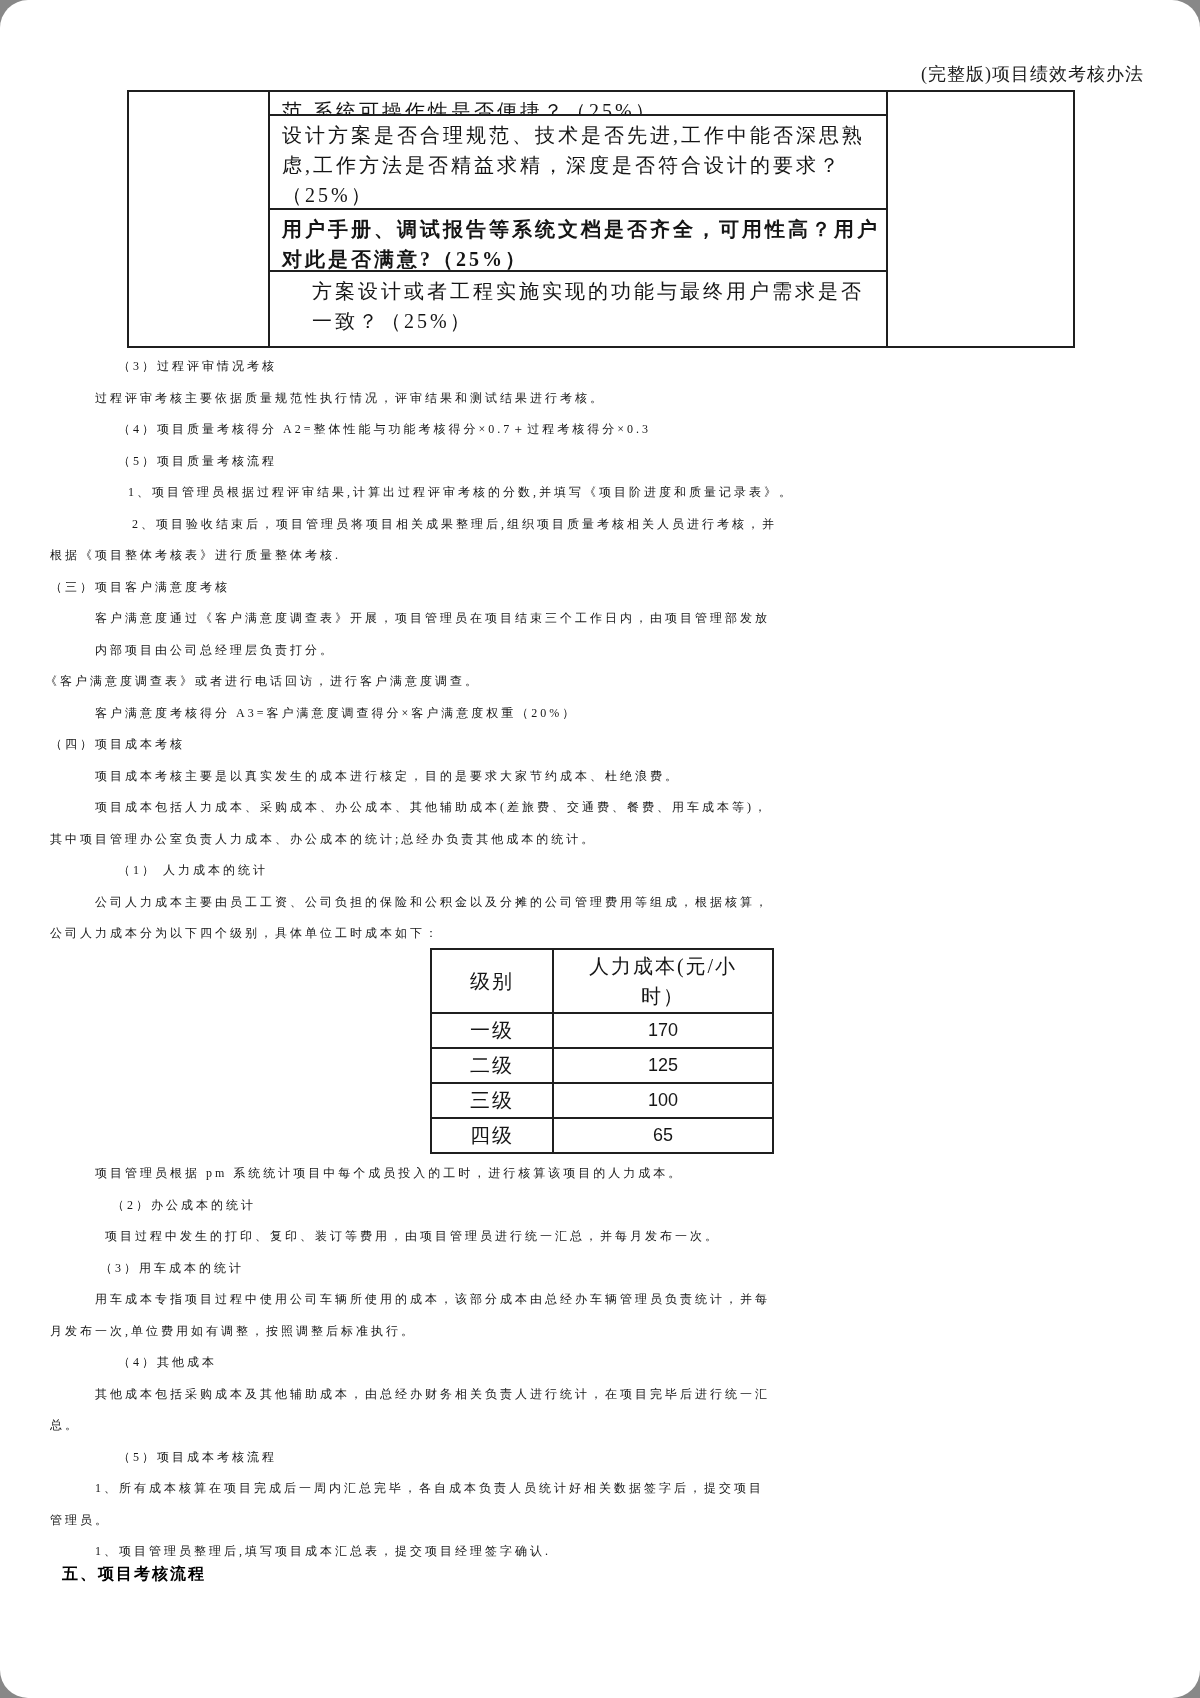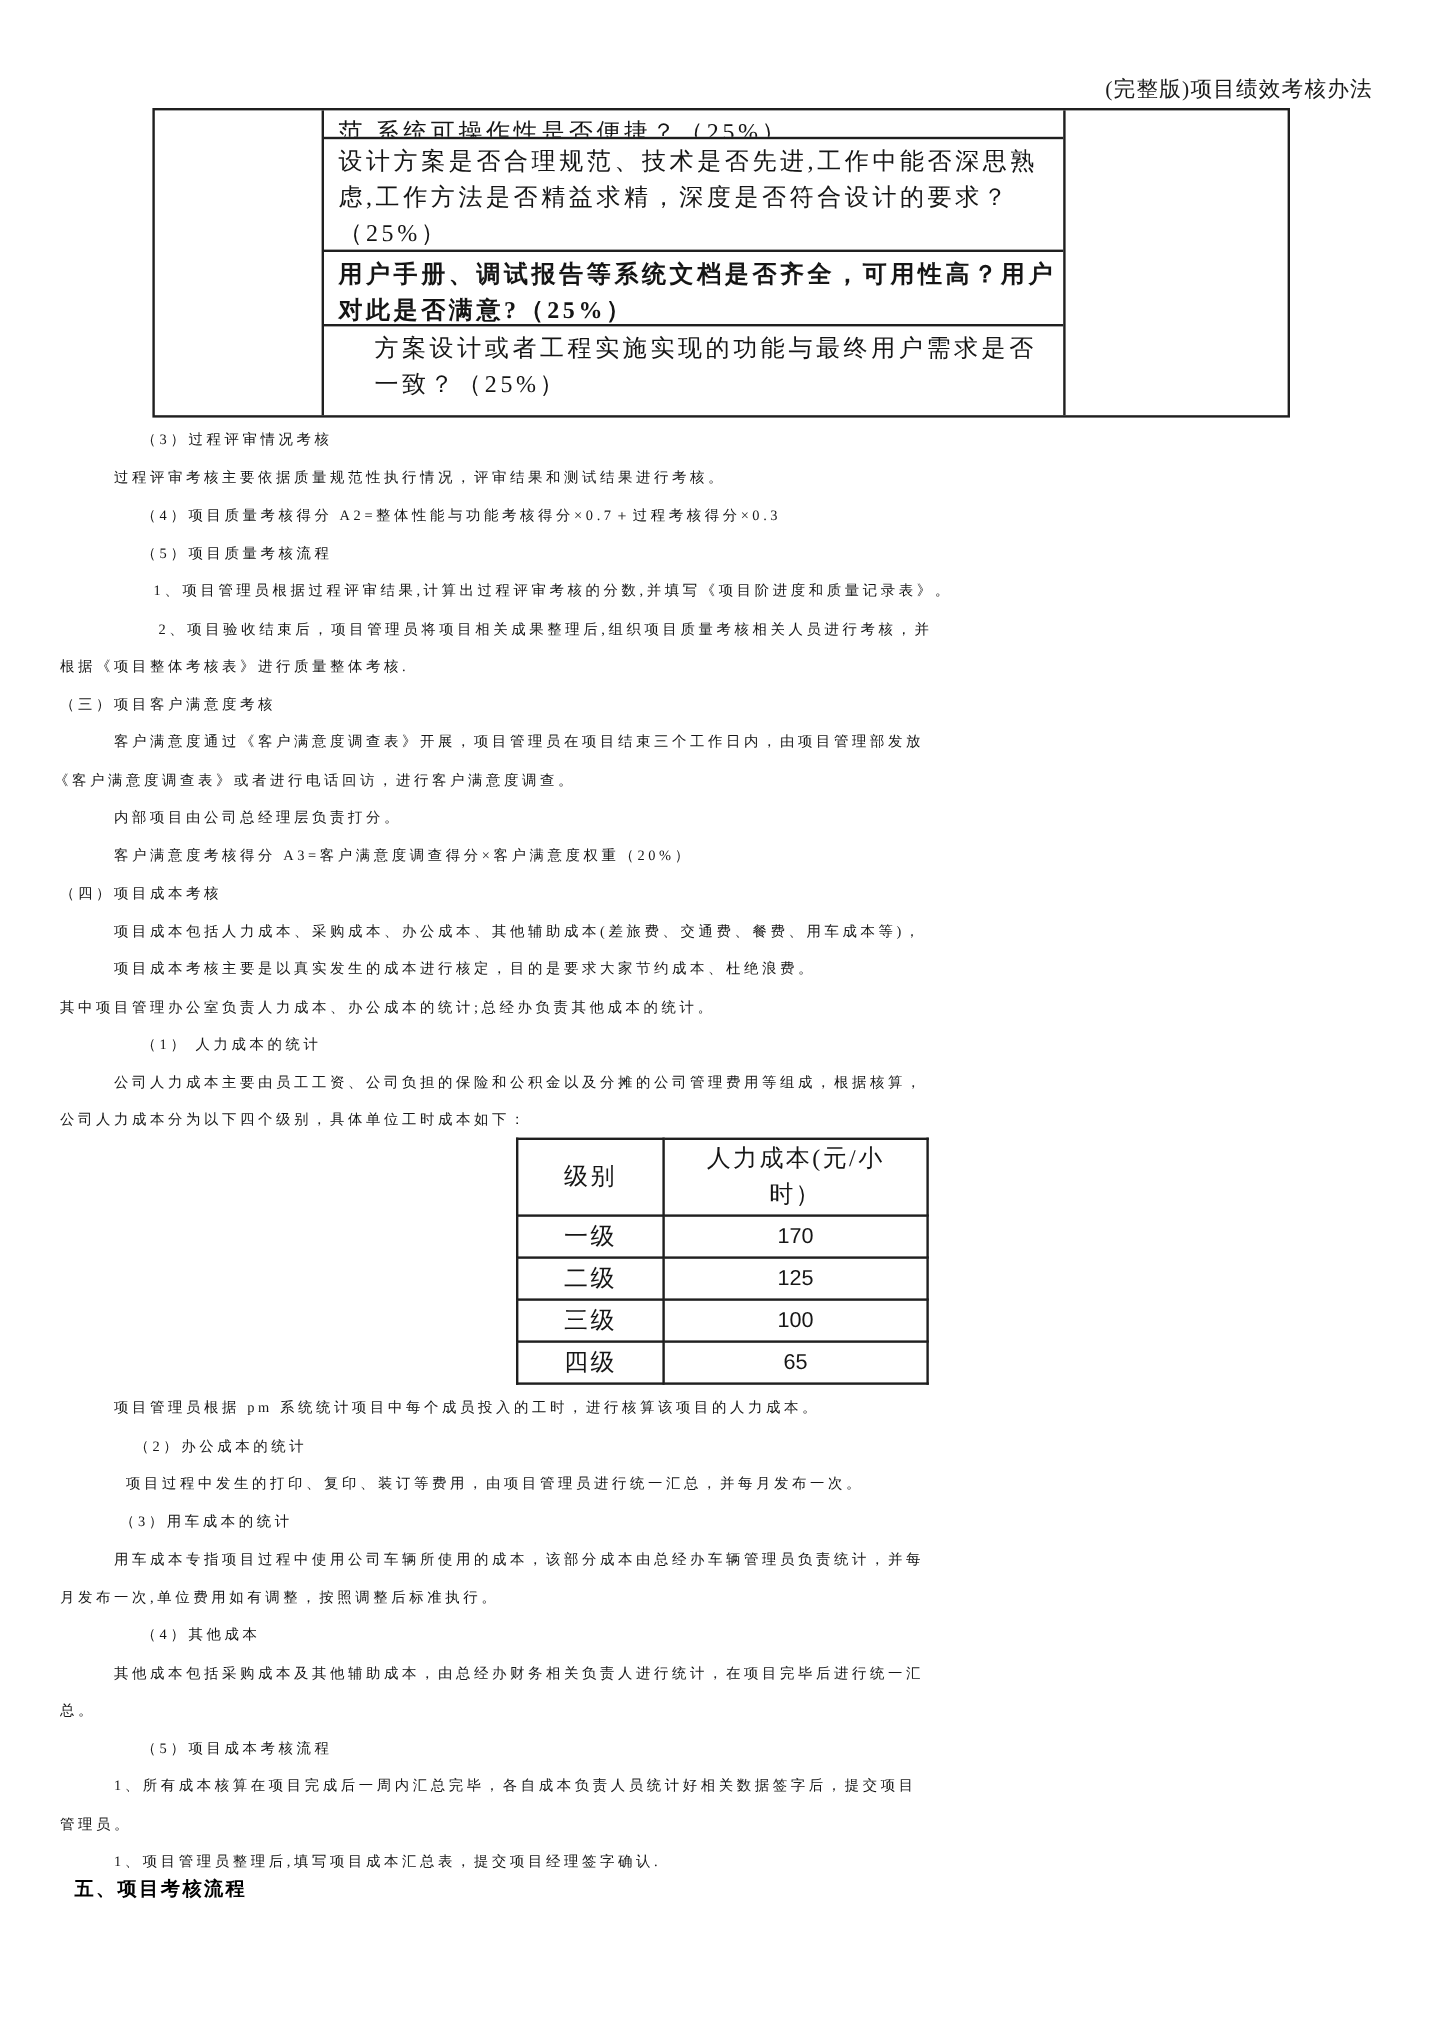--- a/index.html
+++ b/index.html
@@ -3,20 +3,21 @@
 <meta charset="utf-8">
 <style>
   html,body{margin:0;padding:0;background:#888;}
   .page{
     position:relative;
     width:1200px;height:1698px;
     background:#ffffff;
     font-family:"Liberation Serif","DejaVu Serif",serif;
     color:#151515;
     overflow:hidden;
+    border-radius:28px;
   }
   
   .hdr{
     position:absolute;top:62px;right:56px;
     font-size:18px;letter-spacing:1px;color:#1b1b1b;
   }
   
   .t1{
     position:absolute;left:127px;top:90px;
     width:948px;height:258px;
@@ -92,26 +93,26 @@
   <div class="blk blk1">
     <div class="ln" style="margin-left:68px">（3）过程评审情况考核</div>
     <div class="ln" style="margin-left:45px">过程评审考核主要依据质量规范性执行情况，评审结果和测试结果进行考核。</div>
     <div class="ln" style="margin-left:68px">（4）项目质量考核得分 A2=整体性能与功能考核得分×0.7＋过程考核得分×0.3</div>
     <div class="ln" style="margin-left:68px">（5）项目质量考核流程</div>
     <div class="ln" style="margin-left:78px">1、项目管理员根据过程评审结果,计算出过程评审考核的分数,并填写《项目阶进度和质量记录表》。</div>
     <div class="ln" style="margin-left:82px">2、项目验收结束后，项目管理员将项目相关成果整理后,组织项目质量考核相关人员进行考核，并</div>
     <div class="ln" style="margin-left:0px">根据《项目整体考核表》进行质量整体考核.</div>
     <div class="ln" style="margin-left:0px">（三）项目客户满意度考核</div>
     <div class="ln" style="margin-left:45px">客户满意度通过《客户满意度调查表》开展，项目管理员在项目结束三个工作日内，由项目管理部发放</div>
+    <div class="ln" style="margin-left:45px">内部项目由公司总经理层负责打分。</div>
     <div class="ln" style="margin-left:-5px">《客户满意度调查表》或者进行电话回访，进行客户满意度调查。</div>
-    <div class="ln" style="margin-left:45px">内部项目由公司总经理层负责打分。</div>
     <div class="ln" style="margin-left:45px">客户满意度考核得分 A3=客户满意度调查得分×客户满意度权重（20%）</div>
     <div class="ln" style="margin-left:0px">（四）项目成本考核</div>
+    <div class="ln" style="margin-left:45px">项目成本考核主要是以真实发生的成本进行核定，目的是要求大家节约成本、杜绝浪费。</div>
     <div class="ln" style="margin-left:45px">项目成本包括人力成本、采购成本、办公成本、其他辅助成本(差旅费、交通费、餐费、用车成本等)，</div>
-    <div class="ln" style="margin-left:45px">项目成本考核主要是以真实发生的成本进行核定，目的是要求大家节约成本、杜绝浪费。</div>
     <div class="ln" style="margin-left:0px">其中项目管理办公室负责人力成本、办公成本的统计;总经办负责其他成本的统计。</div>
     <div class="ln" style="margin-left:68px">（1） 人力成本的统计</div>
     <div class="ln" style="margin-left:45px">公司人力成本主要由员工工资、公司负担的保险和公积金以及分摊的公司管理费用等组成，根据核算，</div>
     <div class="ln" style="margin-left:0px">公司人力成本分为以下四个级别，具体单位工时成本如下：</div>
   </div>
 
   <table class="t2">
     <tbody>
       <tr class="hrow">
         <td class="c1">级别</td>

